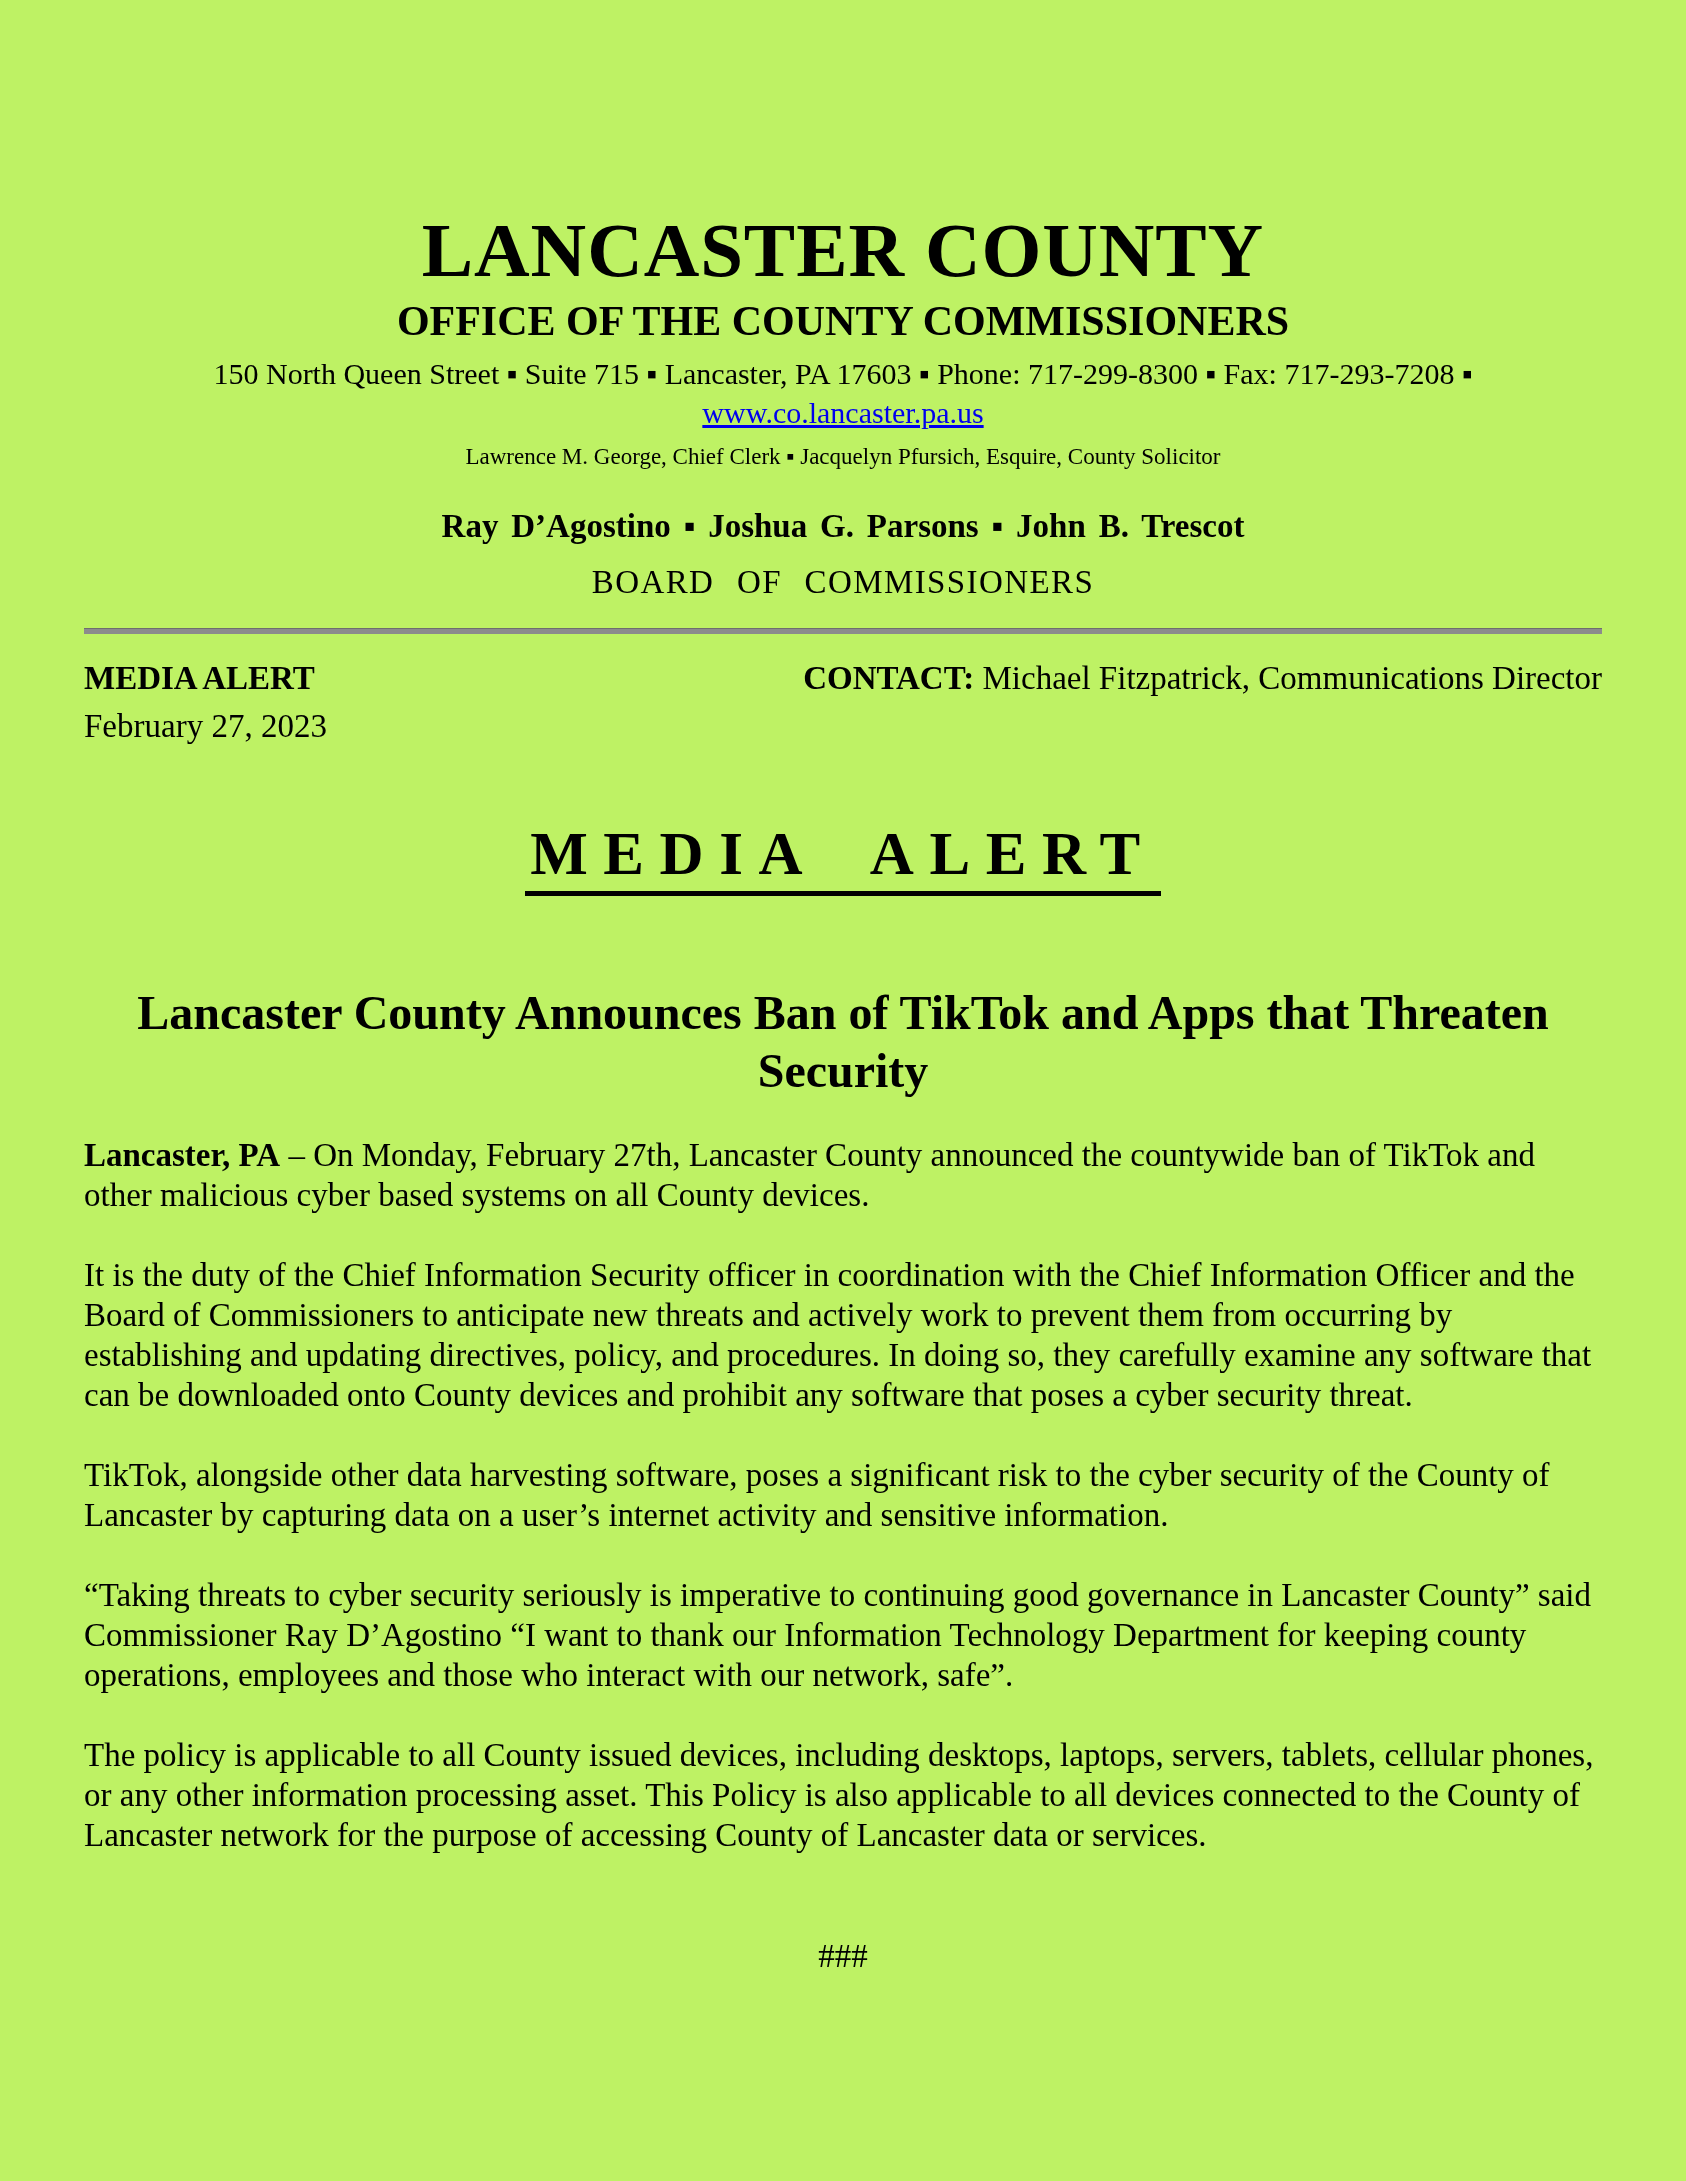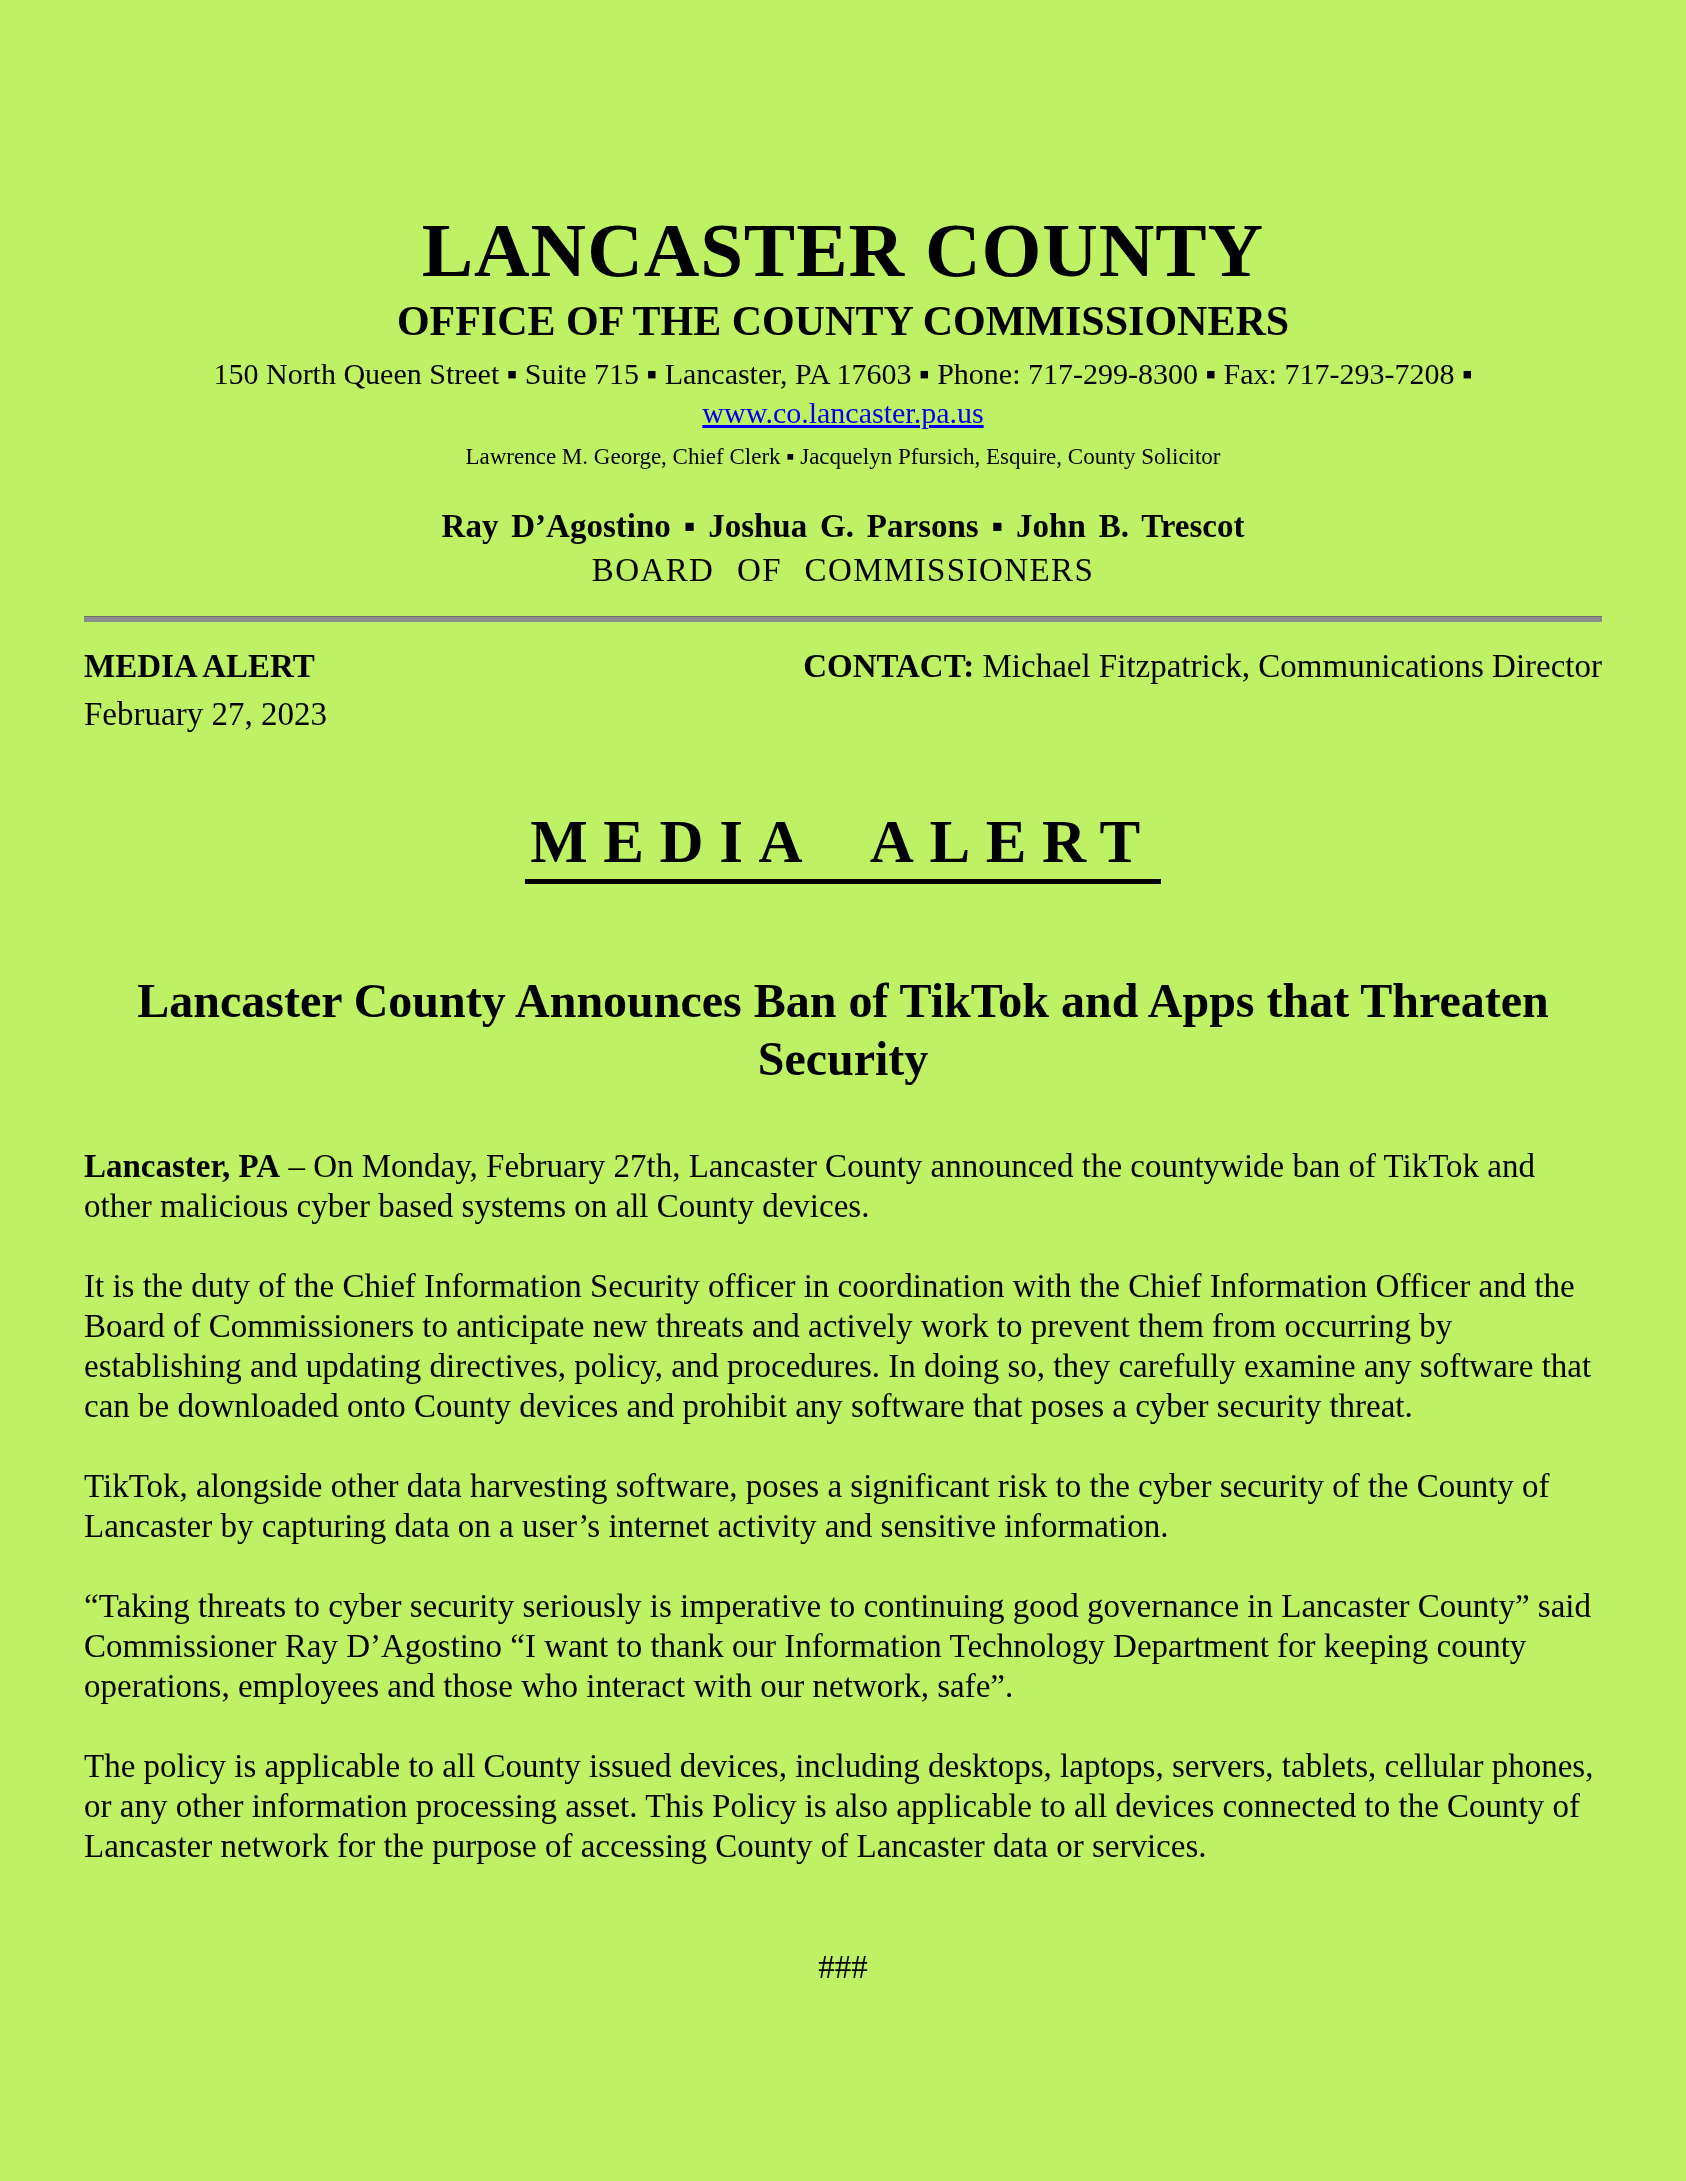--- a/index.html
+++ b/index.html
@@ -48,21 +48,21 @@
   .commissioners {
     font-size: 33px;
     font-weight: bold;
     line-height: 1.2;
     margin-top: 35px;
     word-spacing: 4.6px;
   }
   .board-label {
     font-size: 33px;
     line-height: 1.2;
-    margin-top: 4px;
+    margin-top: 16px;
     letter-spacing: 1.4px;
     word-spacing: 13px;
   }
   .rule {
     height: 5.5px;
     background: var(--rule-gray);
     border-top: 0.9px solid #6e6e6e;
     margin-top: 26px;
   }
   .info-row {
@@ -101,21 +101,21 @@
     font-weight: bold;
     line-height: 1.2;
     margin-top: 88px;
   }
   .body-p {
     font-size: 33px;
     line-height: 40px;
     margin-top: 40px;
     text-align: left;
   }
-  .body-p.first { margin-top: 59px; }
+  .body-p.first { margin-top: 36px; }
   .end-mark {
     font-size: 33px;
     text-align: center;
     margin-top: 83px;
   }
 </style>
 </head>
 <body>
 
 <div class="page">

